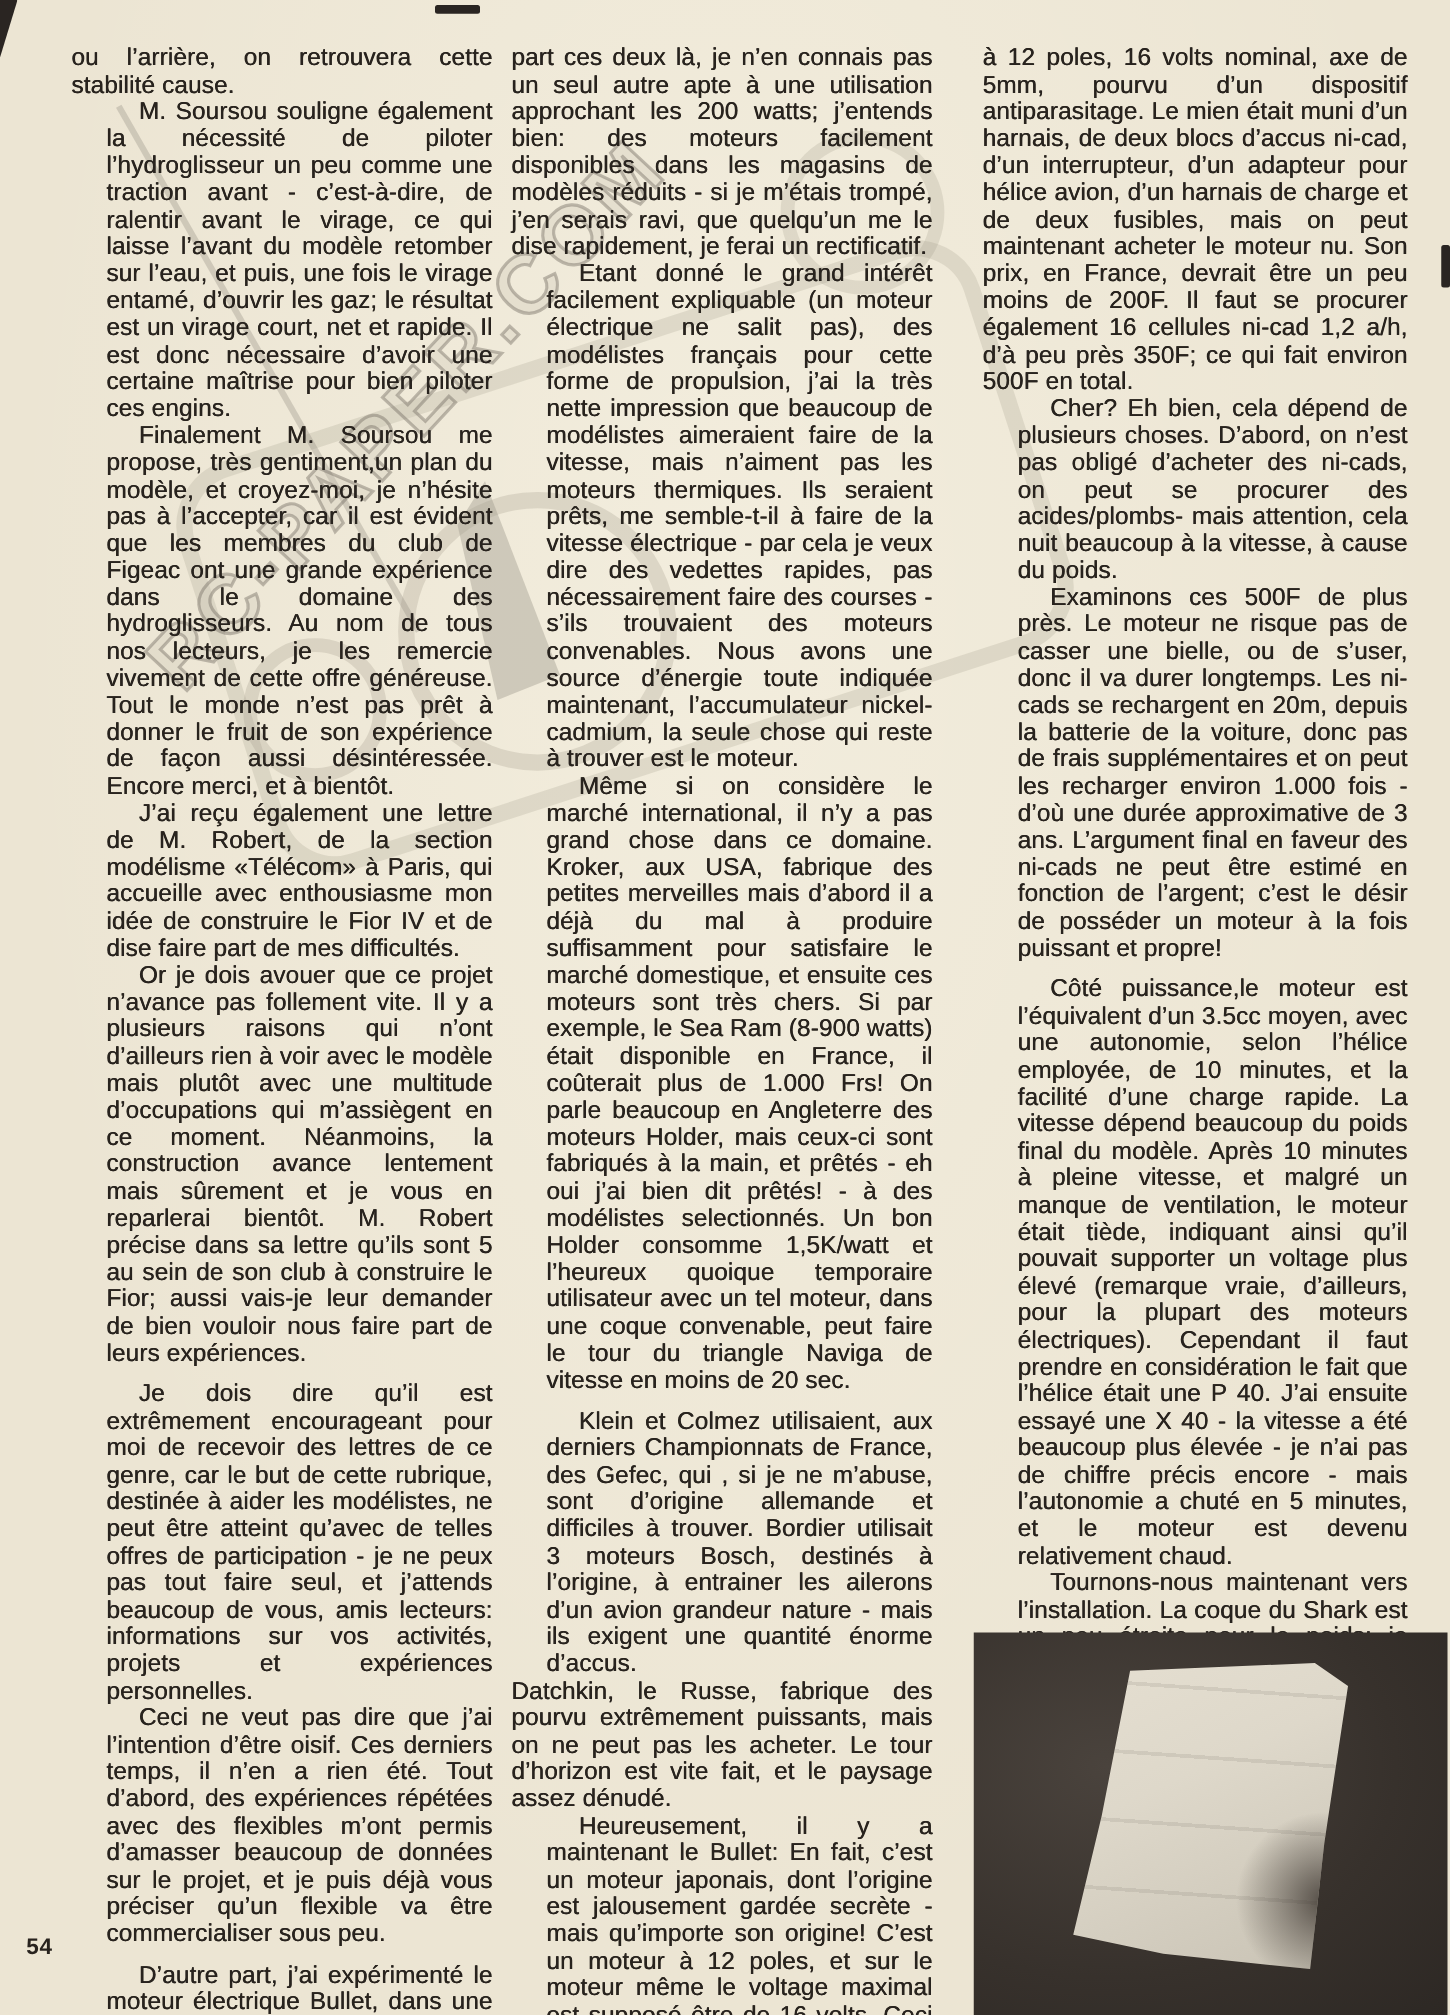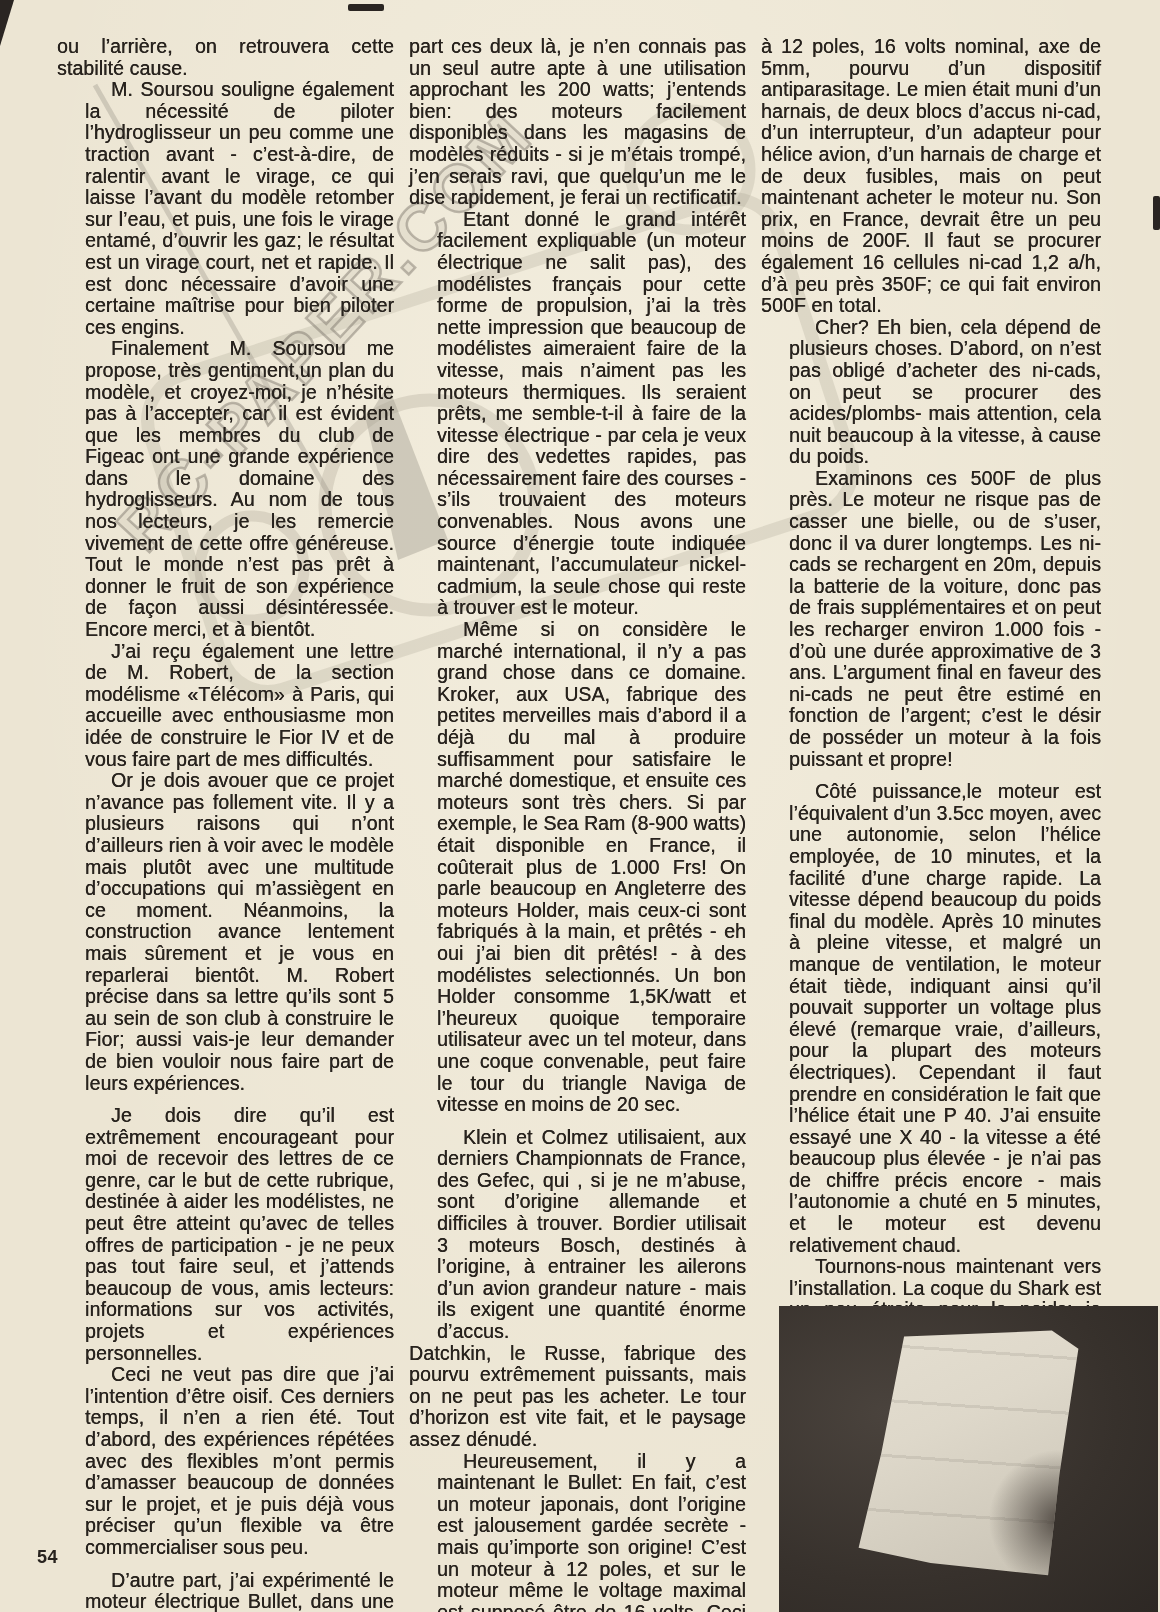--- a/index.html
+++ b/index.html
@@ -15,27 +15,27 @@
   .col{
     position:absolute;top:36px;text-align:justify;
     font-size:19.5px;line-height:21.6px;
     letter-spacing:0.1px;
     hyphens:auto;-webkit-hyphens:auto;
     text-shadow:0.3px 0 0 currentColor;
     z-index:2;
   }
   .col1{left:57px;width:337px;}
   .col2{left:409px;width:337px;}
-  .col3{left:761px;width:340px;}
+  .col3{left:786px;width:340px;}
   .para{margin:0;}
   .para.indent{text-indent:26px;margin-left:28px;}
   .para.space{margin-top:11px;}
   
   .page-num{
-    position:absolute;left:37px;top:1547px;z-index:2;
+    position:absolute;left:21px;top:1547px;z-index:2;
     font-size:18px;font-weight:bold;letter-spacing:0.5px;
   }
   
   .watermark{position:absolute;inset:0;z-index:1;pointer-events:none;}
   .wm-text{
     position:absolute;left:102px;top:514px;
     transform-origin:0 0;transform:rotate(-47deg);
     font-size:66px;font-weight:bold;letter-spacing:5px;white-space:nowrap;
     color:rgba(205,199,184,0.32);
     -webkit-text-stroke:2.5px rgba(112,106,95,0.42);
@@ -73,21 +73,21 @@
     <circle cx="690" cy="170" r="60" fill="none" stroke="rgba(154,148,133,0.22)" stroke-width="11"></circle>
     <polygon points="388,385 448,540 398,560 366,420" fill="rgba(165,159,146,0.45)"></polygon>
   </svg>
   <span class="wm-text">RC-PAPER.COM</span>
 </div>
 
 <div class="col col1" lang="fr">
     <p class="para">ou l’arrière, on retrouvera cette stabilité cause.</p>
     <p class="para indent">M. Soursou souligne également la nécessité de piloter l’hydroglisseur un peu comme une traction avant - c’est-à-dire, de ralentir avant le virage, ce qui laisse l’avant du modèle retomber sur l’eau, et puis, une fois le virage entamé, d’ouvrir les gaz; le résultat est un virage court, net et rapide. Il est donc nécessaire d’avoir une certaine maîtrise pour bien piloter ces engins.</p>
     <p class="para indent">Finalement M. Soursou me propose, très gentiment,un plan du modèle, et croyez-moi, je n’hésite pas à l’accepter, car il est évident que les membres du club de Figeac ont une grande expérience dans le domaine des hydroglisseurs. Au nom de tous nos lecteurs, je les remercie vivement de cette offre généreuse. Tout le monde n’est pas prêt à donner le fruit de son expérience de façon aussi désintéressée. Encore merci, et à bientôt.</p>
-    <p class="para indent">J’ai reçu également une lettre de M. Robert, de la section modélisme «Télécom» à Paris, qui accueille avec enthousiasme mon idée de construire le Fior IV et de vous faire part de mes difficultés.</p>
+    <p class="para indent">J’ai reçu également une lettre de M. Robert, de la section modélisme «Télécom» à Paris, qui accueille avec enthousiasme mon idée de construire le Fior IV et de dise faire part de mes difficultés.</p>
     <p class="para indent">Or je dois avouer que ce projet n’avance pas follement vite. Il y a plusieurs raisons qui n’ont d’ailleurs rien à voir avec le modèle mais plutôt avec une multitude d’occupations qui m’assiègent en ce moment. Néanmoins, la construction avance lentement mais sûrement et je vous en reparlerai bientôt. M. Robert précise dans sa lettre qu’ils sont 5 au sein de son club à construire le Fior; aussi vais-je leur demander de bien vouloir nous faire part de leurs expériences.</p>
     <p class="para indent space">Je dois dire qu’il est extrêmement encourageant pour moi de recevoir des lettres de ce genre, car le but de cette rubrique, destinée à aider les modélistes, ne peut être atteint qu’avec de telles offres de participation - je ne peux pas tout faire seul, et j’attends beaucoup de vous, amis lecteurs: informations sur vos activités, projets et expériences personnelles.</p>
     <p class="para indent">Ceci ne veut pas dire que j’ai l’intention d’être oisif. Ces derniers temps, il n’en a rien été. Tout d’abord, des expériences répétées avec des flexibles m’ont permis d’amasser beaucoup de données sur le projet, et je puis déjà vous préciser qu’un flexible va être commercialiser sous peu.</p>
     <p class="para indent space">D’autre part, j’ai expérimenté le moteur électrique Bullet, dans une coque qui s’appelle le «Shark» (requin). Il est dommage que nous soyons si peu gâtés en France en ce qui concerne les moteurs électriques puissants. Il y a, bien entendu, les Decaperm et Hectoperm Spéciaux qui, à condition de démonter le réducteur, peuvent être utilisés en prise directe à 100 watts. Et à</p>
   </div>
 <div class="col col2" lang="fr">
     <p class="para">part ces deux là, je n’en connais pas un seul autre apte à une utilisation approchant les 200 watts; j’entends bien: des moteurs facilement disponibles dans les magasins de modèles réduits - si je m’étais trompé, j’en serais ravi, que quelqu’un me le dise rapidement, je ferai un rectificatif.</p>
     <p class="para indent">Etant donné le grand intérêt facilement expliquable (un moteur électrique ne salit pas), des modélistes français pour cette forme de propulsion, j’ai la très nette impression que beaucoup de modélistes aimeraient faire de la vitesse, mais n’aiment pas les moteurs thermiques. Ils seraient prêts, me semble-t-il à faire de la vitesse électrique - par cela je veux dire des vedettes rapides, pas nécessairement faire des courses - s’ils trouvaient des moteurs convenables. Nous avons une source d’énergie toute indiquée maintenant, l’accumulateur nickel-cadmium, la seule chose qui reste à trouver est le moteur.</p>
     <p class="para indent">Même si on considère le marché international, il n’y a pas grand chose dans ce domaine. Kroker, aux USA, fabrique des petites merveilles mais d’abord il a déjà du mal à produire suffisamment pour satisfaire le marché domestique, et ensuite ces moteurs sont très chers. Si par exemple, le Sea Ram (8-900 watts) était disponible en France, il coûterait plus de 1.000 Frs! On parle beaucoup en Angleterre des moteurs Holder, mais ceux-ci sont fabriqués à la main, et prêtés - eh oui j’ai bien dit prêtés! - à des modélistes selectionnés. Un bon Holder consomme 1,5K/watt et l’heureux quoique temporaire utilisateur avec un tel moteur, dans une coque convenable, peut faire le tour du triangle Naviga de vitesse en moins de 20 sec.</p>
     <p class="para indent space">Klein et Colmez utilisaient, aux derniers Championnats de France, des Gefec, qui , si je ne m’abuse, sont d’origine allemande et difficiles à trouver. Bordier utilisait 3 moteurs Bosch, destinés à l’origine, à entrainer les ailerons d’un avion grandeur nature - mais ils exigent une quantité énorme d’accus.</p>

